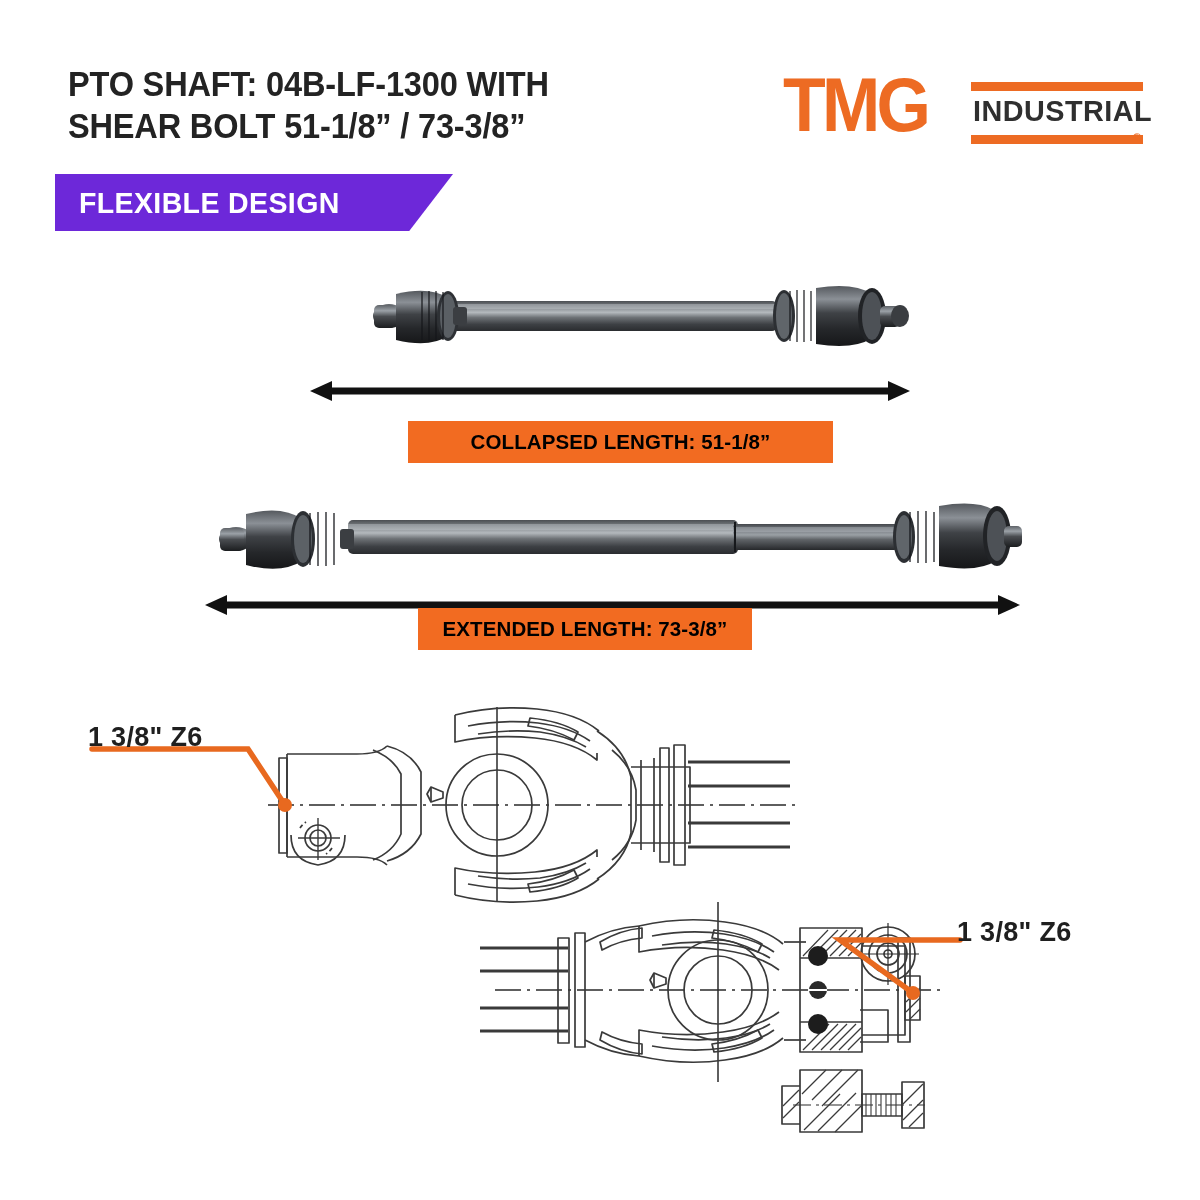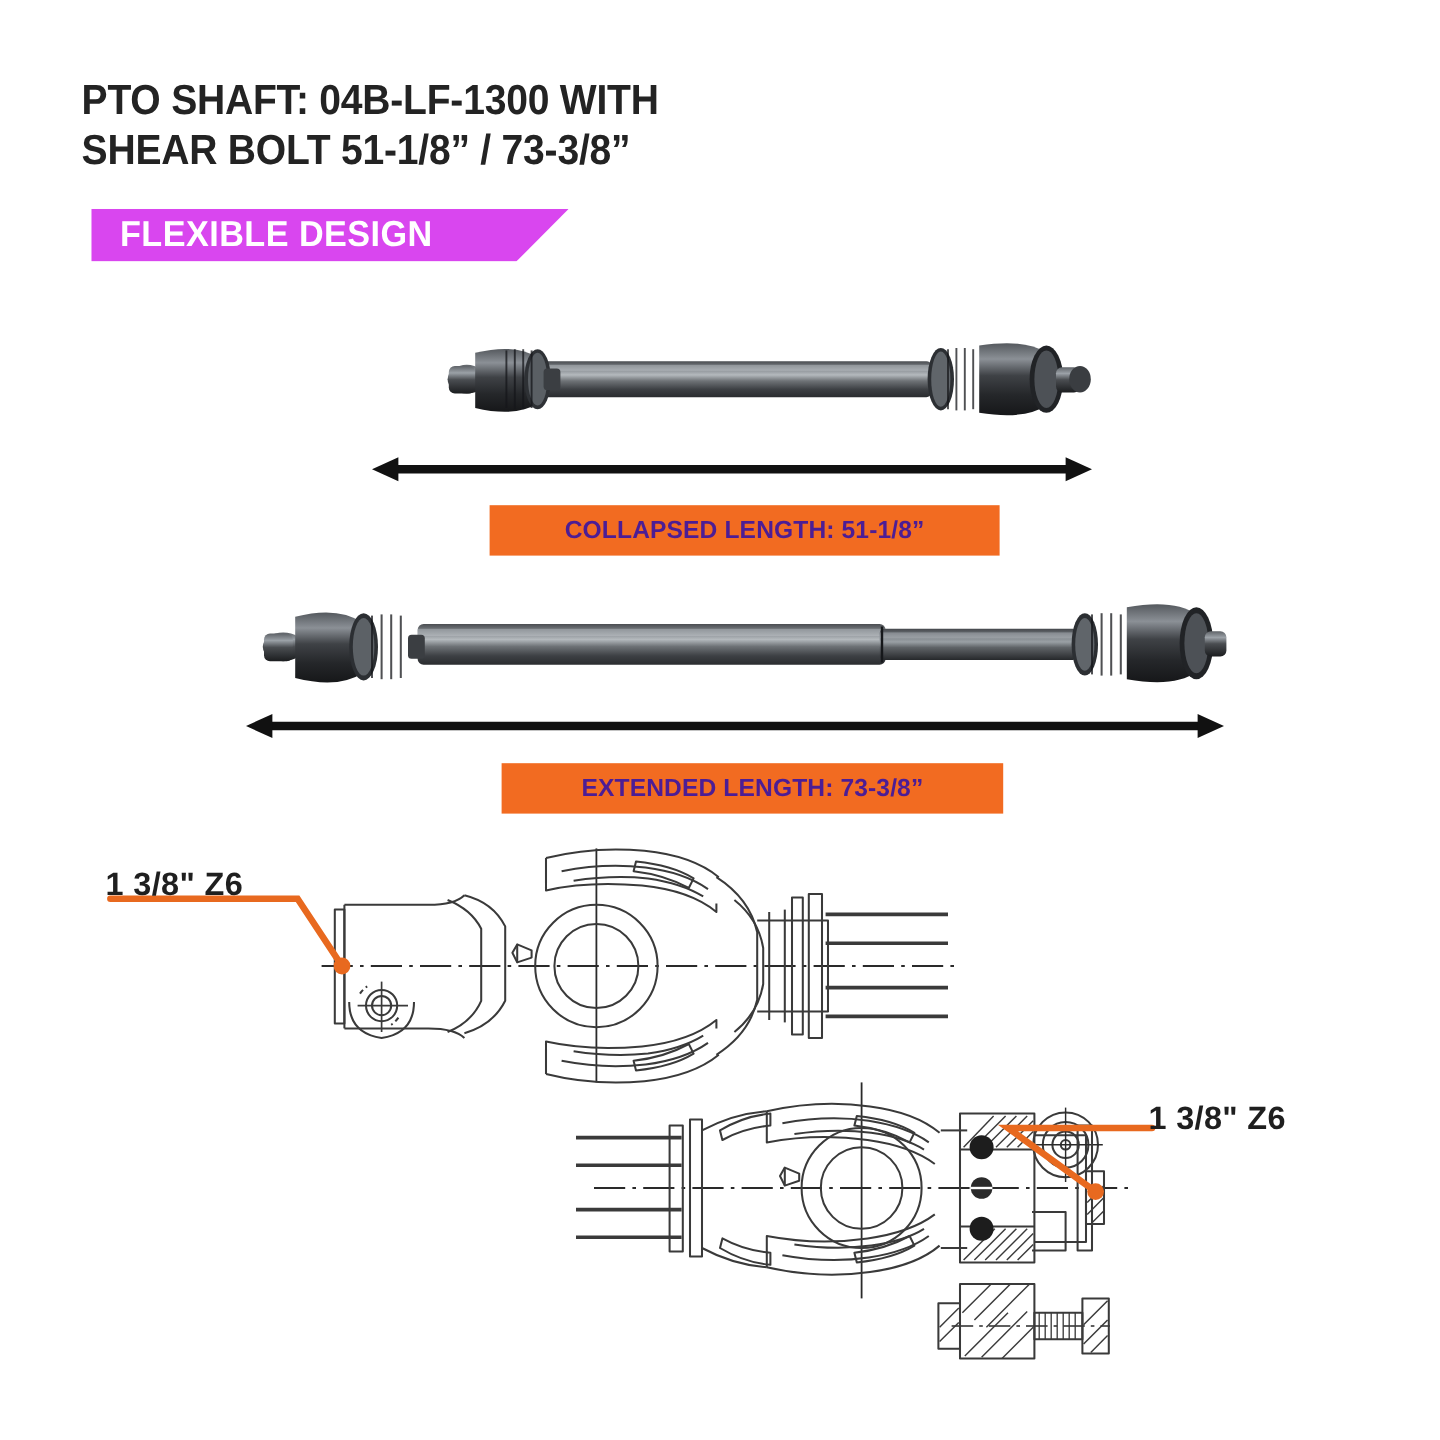--- a/index.html
+++ b/index.html
@@ -33,23 +33,23 @@
     color: #232323;
     text-transform: uppercase;
     transform: scaleX(0.93);
     transform-origin: left center;
     white-space: nowrap;
   }
 
   
   #flex-banner {
     position: absolute;
-    left: 76px; top: 157px;
-    width: 398px; height: 44px;
-    background: #d946ef;
+    left: 55px; top: 157px;
+    width: 398px; height: 57px;
+    background: #6d28d9;
     -webkit-clip-path: polygon(0 0, 100% 0, 89% 100%, 0 100%);
     clip-path: polygon(0 0, 100% 0, 89% 100%, 0 100%);
   }
   #flex-banner-label {
     position: absolute;
     left: 24px; top: 50%;
     transform: translateY(-50%) scaleX(0.95);
     transform-origin: left center;
     color: #ffffff;
     font-weight: bold;
@@ -105,39 +105,39 @@
     font-size: 11px;
     color: #ED6B23;
     font-weight: bold;
   }
 
   
   .photo-wrap { position: absolute; }
   .dim-label {
     position: absolute;
     background: #F26B21;
-    color: #4c1d95;
+    color: #000000;
     font-weight: bold;
     font-size: 20.5px;
     letter-spacing: 0.1px;
     display: flex;
     align-items: center;
     justify-content: center;
     white-space: nowrap;
   }
 
   
   #collapsed-shaft { left: 296px; top: 268px; width: 620px; height: 110px; }
   #collapsed-arrow { position: absolute; left: 310px; top: 378px; width: 600px; height: 26px; }
   #collapsed-label { left: 408px; top: 421px; width: 425px; height: 42px; }
 
   
   #extended-shaft { left: 198px; top: 484px; width: 830px; height: 118px; }
   #extended-arrow { position: absolute; left: 205px; top: 592px; width: 815px; height: 26px; }
-  #extended-label { left: 418px; top: 636px; width: 418px; height: 42px; }
+  #extended-label { left: 418px; top: 608px; width: 334px; height: 42px; }
 
   
   #tech-area { position: absolute; left: 0; top: 690px; width: 1200px; height: 510px; }
 
   .callout-text {
     position: absolute;
     font-weight: bold;
     font-size: 27px;
     color: #1f1f1f;
     letter-spacing: 0.3px;
@@ -156,20 +156,27 @@
 
   <div id="title-block">
     <div class="title-line">PTO SHAFT: 04B-LF-1300 WITH</div>
     <div class="title-line">SHEAR BOLT 51-1/8” / 73-3/8”</div>
   </div>
 
   <div id="flex-banner">
     <div id="flex-banner-label">FLEXIBLE DESIGN</div>
   </div>
 
+  <div id="logo">
+    <div id="logo-tmg">TMG</div>
+    <div id="logo-bar-top"></div>
+    <div id="logo-industrial">INDUSTRIAL</div>
+    <div id="logo-bar-bottom"></div>
+    <div id="logo-reg">®</div>
+  </div>
 </div>
 
 <div class="photo-wrap" id="collapsed-shaft">
   <svg width="620" height="110" viewBox="0 0 620 110">
     <defs>
       <linearGradient id="tubeA" x1="0" y1="0" x2="0" y2="1">
         <stop offset="0%" stop-color="#4b4e52"></stop>
         <stop offset="18%" stop-color="#7d8287"></stop>
         <stop offset="38%" stop-color="#b4b9bd"></stop>
         <stop offset="55%" stop-color="#6e7276"></stop>

